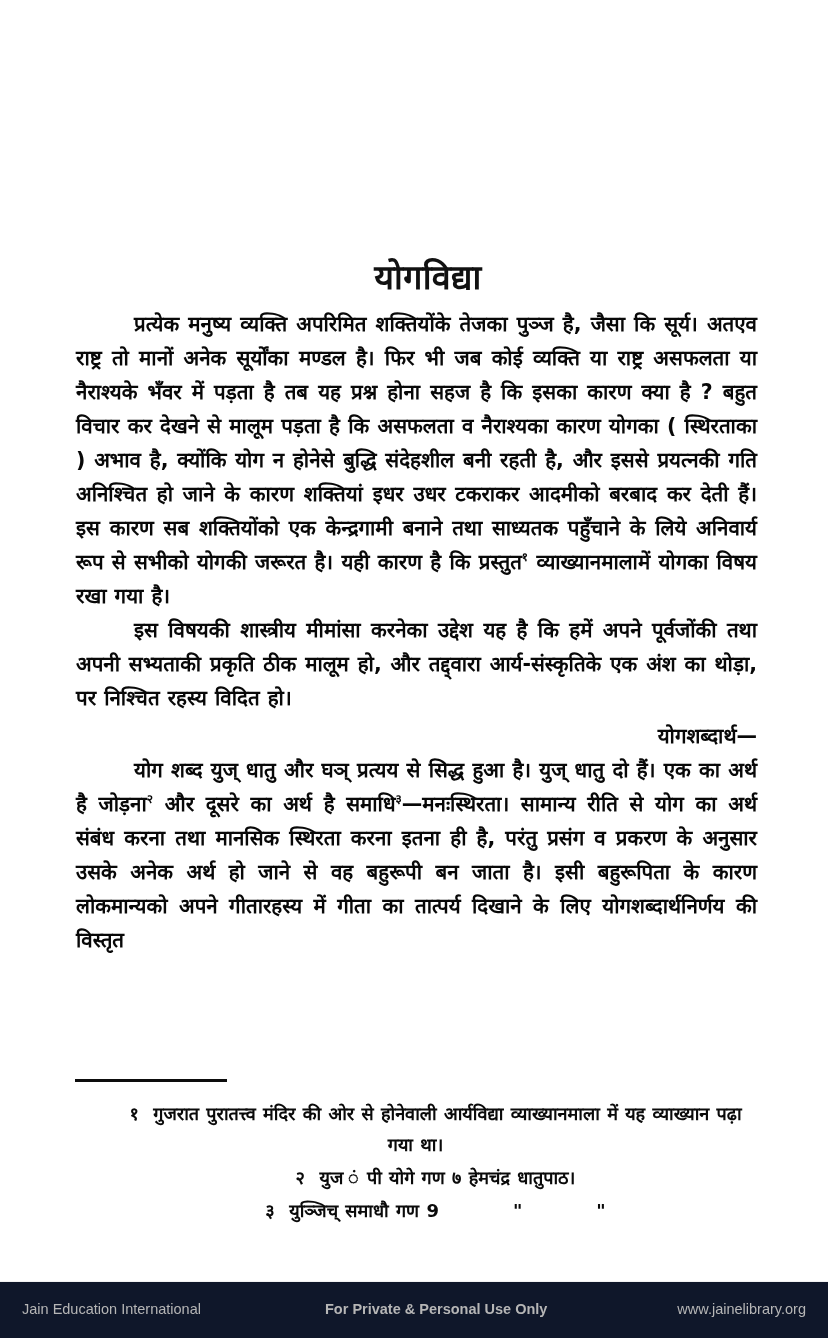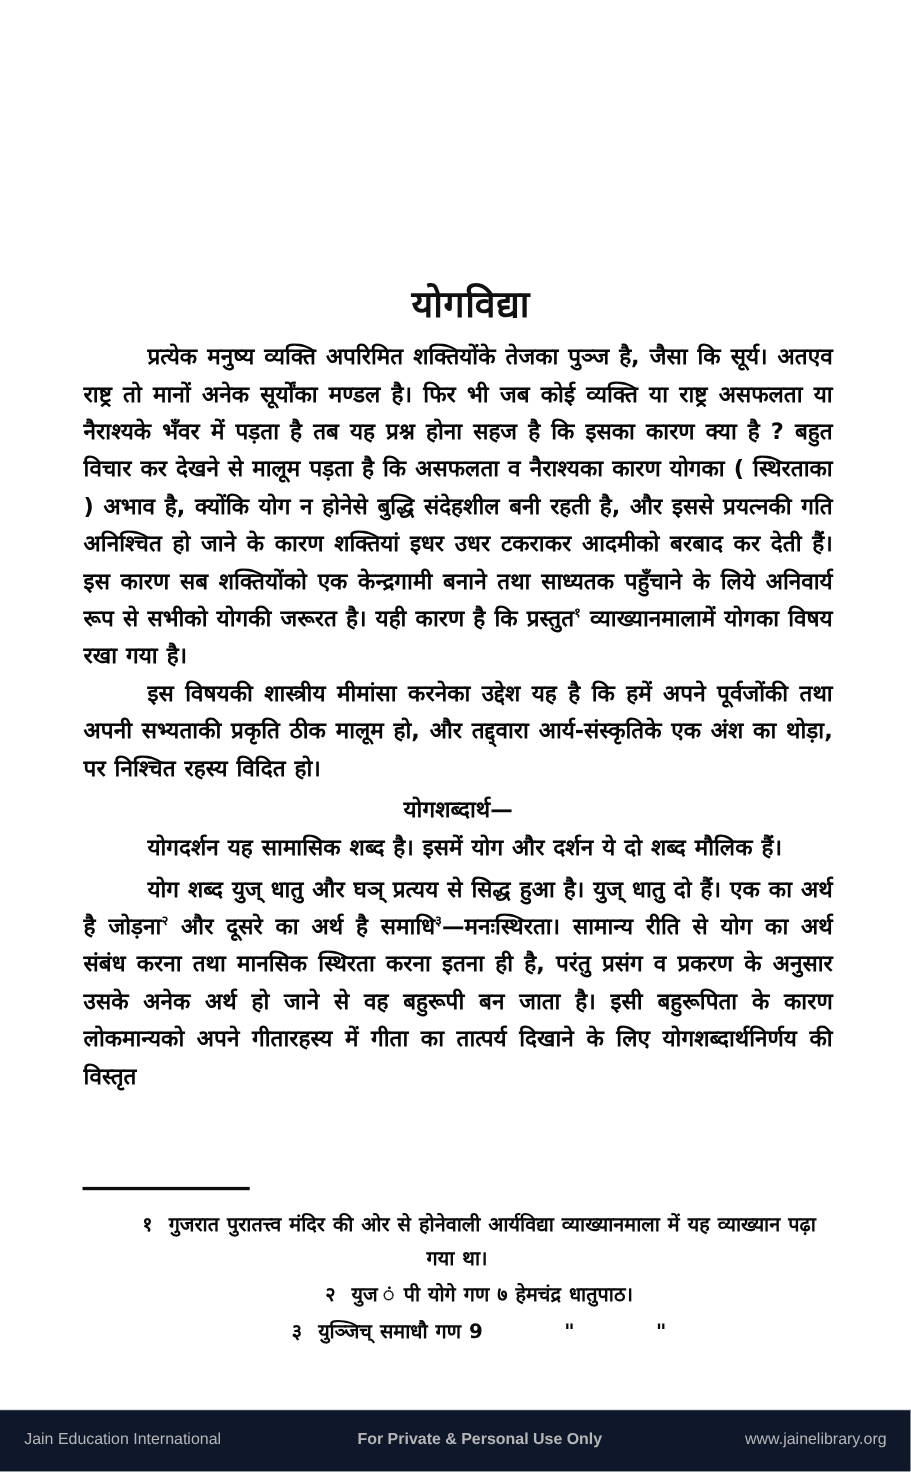--- a/index.html
+++ b/index.html
@@ -59,21 +59,21 @@
   .para.tight {
     margin-bottom: 0;
   }
 
   .section-head {
     margin: 2px 0 0 0;
     font-size: 20.5px;
     line-height: 34px;
     font-weight: 700;
     color: #080808;
-    text-align: center;
+    text-align: right;
   }
 
   sup.fn {
     font-size: 12px;
     font-weight: 700;
     vertical-align: super;
     line-height: 0;
   }
 
   
@@ -152,21 +152,20 @@
   <h1 class="page-title">योगविद्या</h1>
 
   <div class="body-col">
 
     <p class="para indent tight"><span>प्रत्येक मनुष्य व्यक्ति अपरिमित शक्तियोंके तेजका पुञ्ज है, जैसा कि सूर्य। अतएव राष्ट्र तो मानों अनेक सूर्योंका मण्डल है। फिर भी जब कोई व्यक्ति या राष्ट्र असफलता या नैराश्यके भँवर में पड़ता है तब यह प्रश्न होना सहज है कि इसका कारण क्या है ? बहुत विचार कर देखने से मालूम पड़ता है कि असफलता व नैराश्यका कारण योगका ( स्थिरताका ) अभाव है, क्योंकि योग न होनेसे बुद्धि संदेहशील बनी रहती है, और इससे प्रयत्नकी गति अनिश्चित हो जाने के कारण शक्तियां इधर उधर टकराकर आदमीको बरबाद कर देती हैं। इस कारण सब शक्तियोंको एक केन्द्रगामी बनाने तथा साध्यतक पहुँचाने के लिये अनिवार्य रूप से सभीको योगकी जरूरत है। यही कारण है कि प्रस्तुत</span><sup class="fn">१</sup><span> व्याख्यानमालामें योगका विषय रखा गया है।</span></p>
 
     <p class="para indent">इस विषयकी शास्त्रीय मीमांसा करनेका उद्देश यह है कि हमें अपने पूर्वजोंकी तथा अपनी सभ्यताकी प्रकृति ठीक मालूम हो, और तद्द्वारा आर्य-संस्कृतिके एक अंश का थोड़ा, पर निश्चित रहस्य विदित हो।</p>
 
     <div class="section-head">योगशब्दार्थ—</div>
 
-    <p class="para indent">योगदर्शन यह सामासिक शब्द है। इसमें योग और दर्शन ये दो शब्द मौलिक हैं।</p>
 
     <p class="para indent"><span>योग शब्द युज् धातु और घञ् प्रत्यय से सिद्ध हुआ है। युज् धातु दो हैं। एक का अर्थ है जोड़ना</span><sup class="fn">२</sup><span> और दूसरे का अर्थ है समाधि</span><sup class="fn">३</sup><span>—मनःस्थिरता। सामान्य रीति से योग का अर्थ संबंध करना तथा मानसिक स्थिरता करना इतना ही है, परंतु प्रसंग व प्रकरण के अनुसार उसके अनेक अर्थ हो जाने से वह बहुरूपी बन जाता है। इसी बहुरूपिता के कारण लोकमान्यको अपने गीतारहस्य में गीता का तात्पर्य दिखाने के लिए योगशब्दार्थनिर्णय की विस्तृत</span></p>
 
   </div>
 
   <div class="fn-rule"></div>
 
   <div class="footnotes">
 
     <p class="fn-item indent"><span>१</span>&nbsp;&nbsp;<span>गुजरात पुरातत्त्व मंदिर की ओर से होनेवाली आर्यविद्या व्याख्यानमाला में यह व्याख्यान पढ़ा गया था।</span></p>

